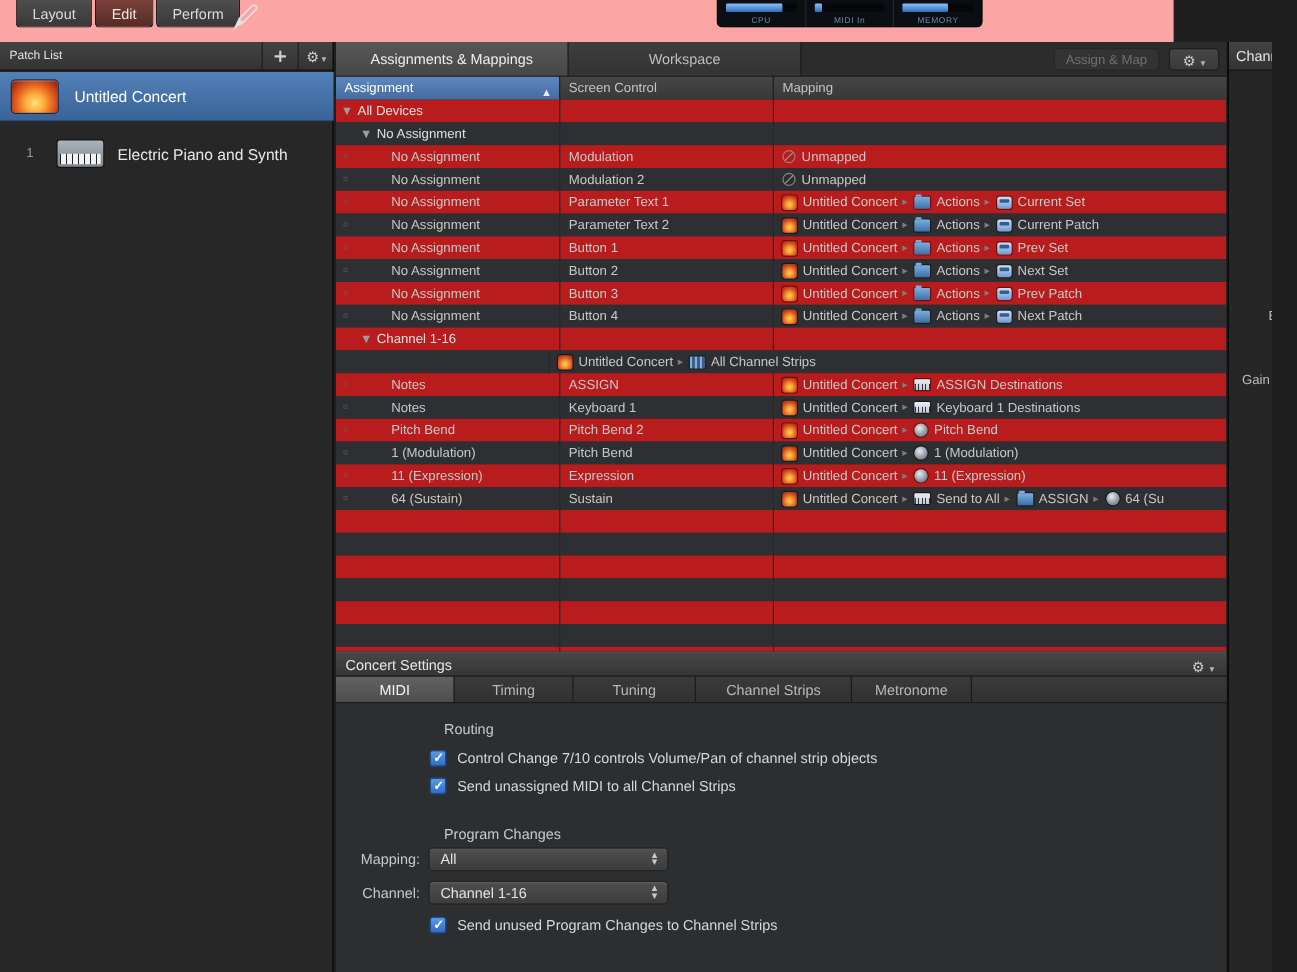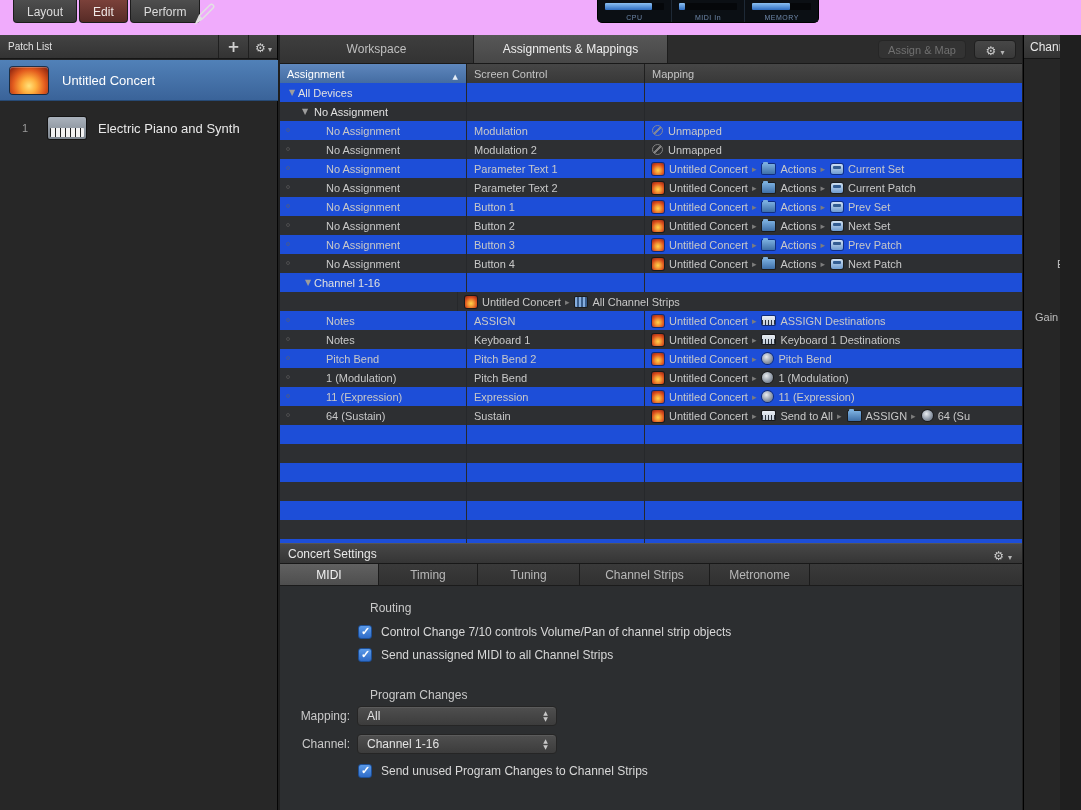--- a/index.html
+++ b/index.html
@@ -5,21 +5,21 @@
   * { margin:0; padding:0; box-sizing:border-box; }
   body { background:#111; }
   .screen {
     position:relative; width:1081px; height:810px; overflow:hidden;
     background:#1f1f1f; font-family:"Liberation Sans", sans-serif;
     -webkit-font-smoothing:antialiased;
   }
   .icon-font { font-family:"DejaVu Sans", sans-serif; }
 
   
-  .topbar { position:absolute; left:0; top:0; width:1081px; height:35px; background:#f0abfc; }
+  .topbar { position:absolute; left:0; top:0; width:978px; height:35px; background:#fca5a5; }
   .mode-group { position:absolute; left:13px; top:0; display:flex; height:23px; }
   .mode-btn {
     padding:2px 13px 0; font-size:12px; color:#dcdcdc; margin-right:2px;
     background:linear-gradient(#4e4e4e,#383838); border:1px solid #1c1c1c; border-top:none;
     border-radius:0 0 4px 4px; display:flex; align-items:center; justify-content:center;
   }
   .mode-btn.selected { background:linear-gradient(#7b413a,#572b26); color:#f0e8e6; }
   .pencil { position:absolute; left:193px; top:1px; width:24px; height:24px; }
   .meters {
     position:absolute; left:597px; top:0; width:222px; height:23px;
@@ -74,21 +74,21 @@
   .th { font-size:11px; display:flex; align-items:center; padding-left:7px; color:#c4c4c4;
     background:linear-gradient(#464646,#383838); border-right:1px solid #1f1f1f; position:relative; }
   .th-a { width:187px; background:linear-gradient(#5e87bd,#446ca2); color:#fff; }
   .sort-arrow::before { content:"▲"; font-size:7px; color:#e4ecf6; }
   .sort-arrow { position:absolute; right:8px; top:5px; }
   .th-b { width:178px; }
   .th-c { flex:1; border-right:none; }
 
   .tbody { position:absolute; left:0; top:48px; width:742px; height:460px; overflow:hidden; }
   .trow { height:19px; display:flex; align-items:center; font-size:11px; color:#c8c8c8; }
-  .trow.even { background:#1d4ed8;text-align:center; }
+  .trow.even { background:#b91c1c; }
   .trow.odd { background:#2d2f32; }
   .c-a { width:187px; height:100%; display:flex; align-items:center; border-right:1px solid #26282b; overflow:hidden; position:relative; }
   .c-b { width:178px; height:100%; display:flex; align-items:center; border-right:1px solid #26282b; padding-left:7px; overflow:hidden; }
   .c-c { flex:1; height:100%; display:flex; align-items:center; padding-left:7px; overflow:hidden; white-space:nowrap; }
   .row-dot { position:absolute; left:6px; top:7px; width:4px; height:4px; border:1px solid #626262; border-radius:50%; opacity:.55; }
   .assignment-label { margin-left:46px; white-space:nowrap; }
   .disclosure { font-size:8px; color:#9d9d9d; width:12px; flex:none; }
   .disclosure::before { content:"▼"; }
   .group-label { color:#e0e0e0; white-space:nowrap; }
   .seg-arrow { color:#7d7d7d; font-size:9px; margin:0 6px 0 2px; flex:none; }
@@ -208,22 +208,22 @@
     </div>
     <div class="patch-row">
       <span class="patch-number">1</span>
       <div class="piano-art"></div>
       <span class="patch-name">Electric Piano and Synth</span>
     </div>
   </div>
 
   <div class="main-panel">
     <div class="main-tabs">
+      <div class="main-tab selected">Assignments &amp; Mappings</div>
       <div class="main-tab">Workspace</div>
-      <div class="main-tab selected">Assignments &amp; Mappings</div>
       <div class="assign-map">Assign &amp; Map</div>
       <div class="main-gear">
         <span class="gear-glyph icon-font"></span>
         <span class="dd-arrow icon-font"></span>
       </div>
     </div>
     <div class="thead">
       <div class="th th-a">
         <span>Assignment</span>
         <span class="sort-arrow icon-font"></span>

